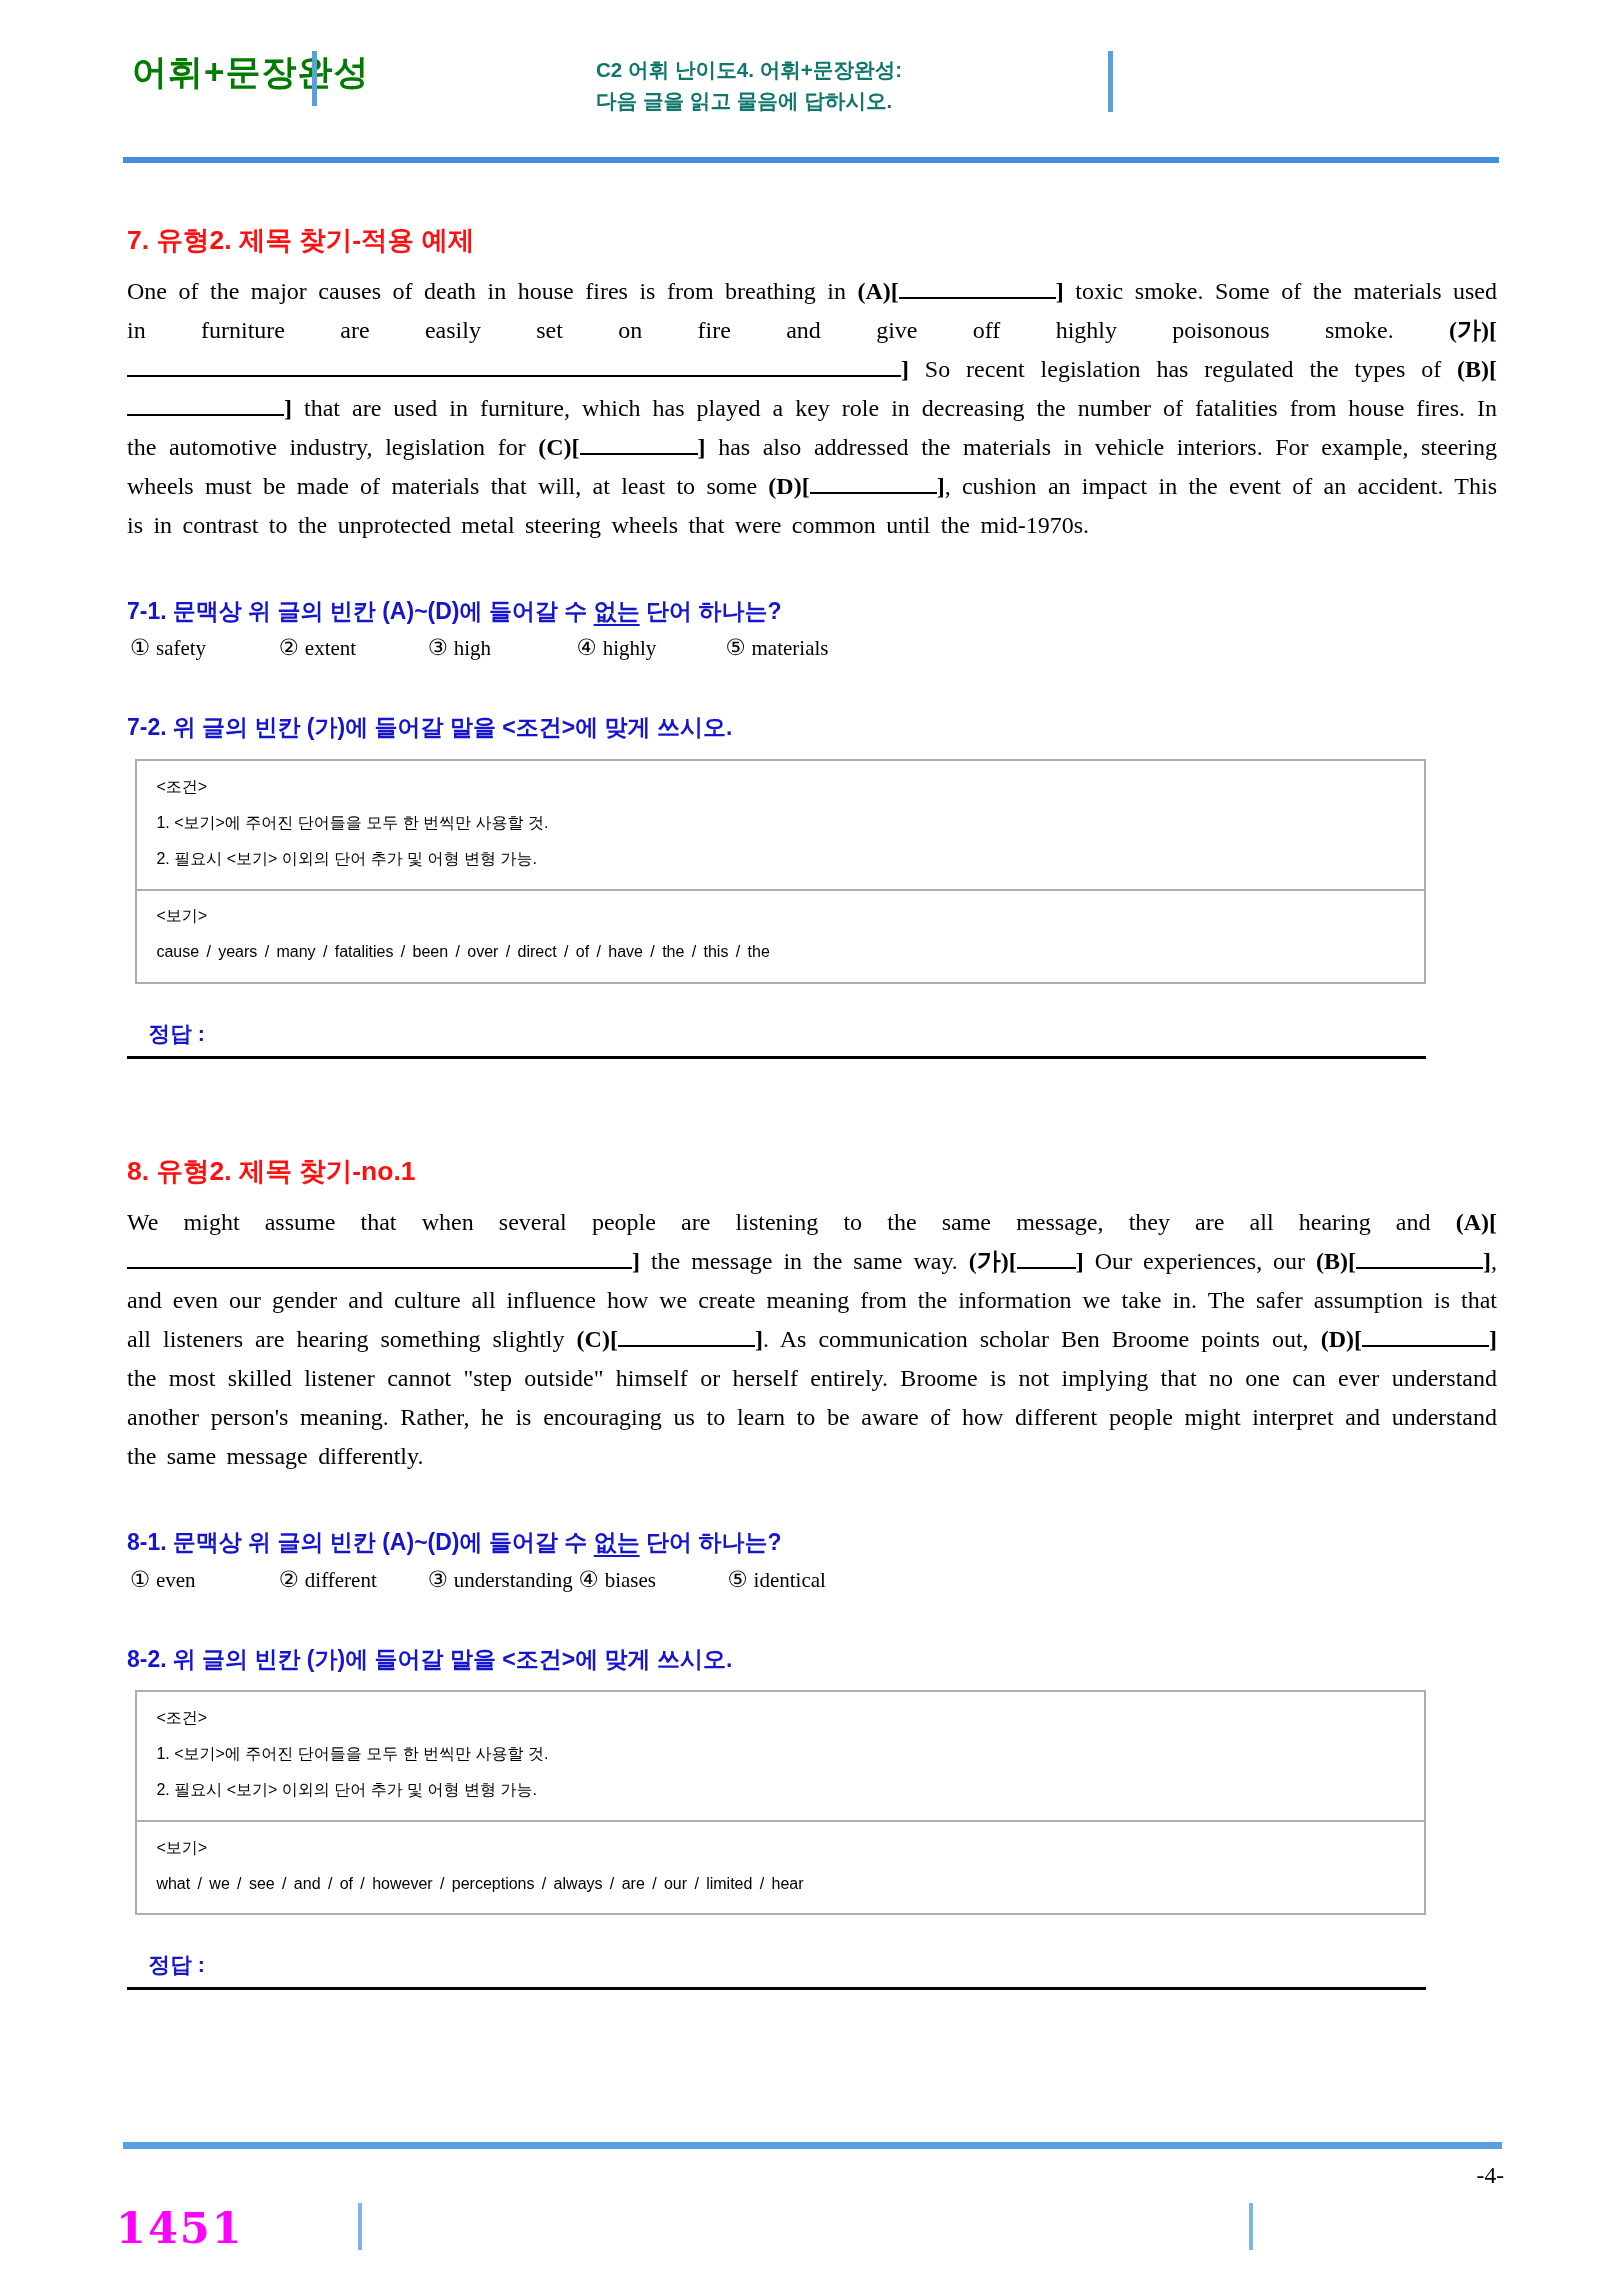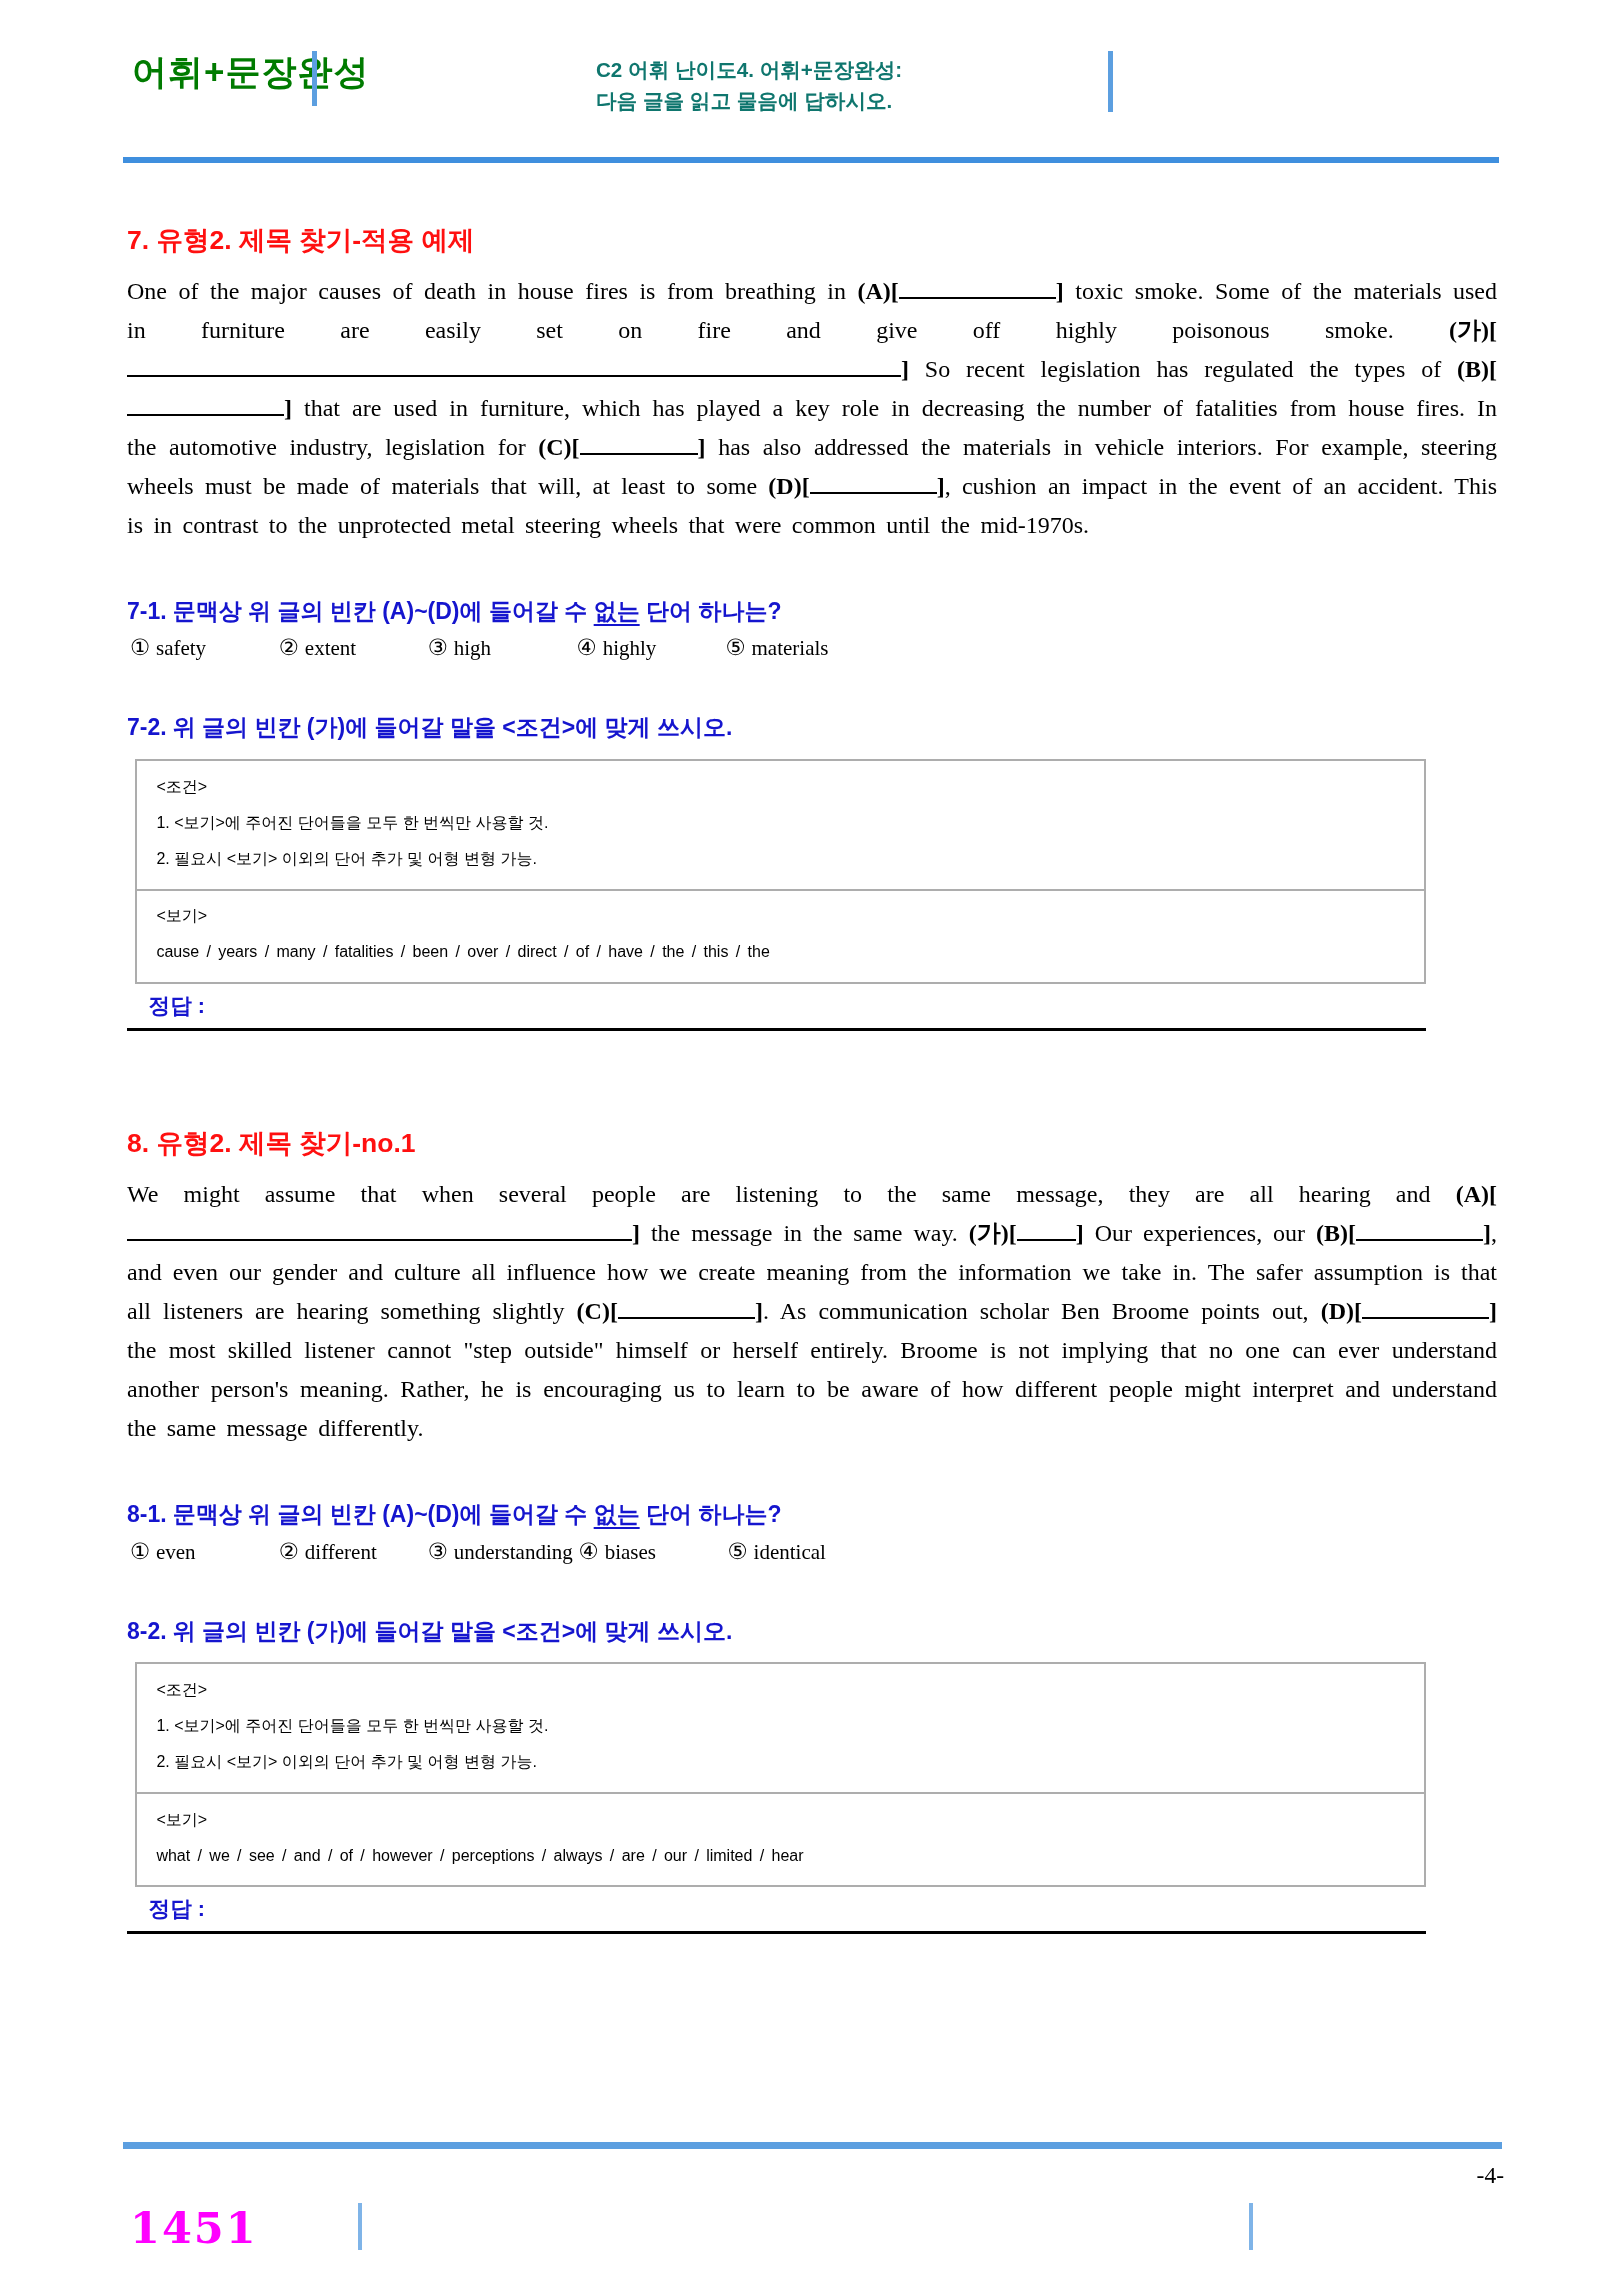--- a/index.html
+++ b/index.html
@@ -48,33 +48,33 @@
   .options{font-size:21px;margin:7.8px 0 0 2.9px;}
   .option{display:inline-block;min-width:143px;margin-right:5.9px;}
   .onum{font-size:22.5px;margin-right:5.9px;}
   .cbox{margin:15.7px 71px 0 7.8px;border:2.9px solid #ADADAD;}
   .cond,.bogi{
     padding:7.8px 19.6px 11.8px 19.6px;
     font-family:"Liberation Sans", sans-serif;font-size:16px;line-height:36px;
   }
   .bogi{border-top:2.9px solid #ADADAD;}
   .bogi-words{font-family:Liberation Sans, sans-serif;word-spacing:2.9px;}
-  .answer-row{margin:7px 71px 0 0;border-bottom:3.9px solid #000;padding:0 0 7.8px 21.6px;}
+  .answer-row{margin:35px 71px 0 0;border-bottom:3.9px solid #000;padding:0 0 7.8px 21.6px;}
   .answer-label{
     color:#1515CE;font-weight:bold;
     font-family:"Liberation Sans", sans-serif;font-size:21.6px;
   }
   
   .frule{position:absolute;left:123px;width:1379px;top:2142px;height:6.9px;background:#5C9FE0;}
   .ftick{position:absolute;top:2203px;width:3.9px;height:47px;background:#7FB4E8;}
   .ftick1{left:358px;}
   .ftick2{left:1249px;}
   .page-num{position:absolute;right:116px;top:2162px;font-size:23.5px;}
   .doc-code{
-    position:absolute;left:130px;top:2203px;font-size:43px;font-weight:bold;
+    position:absolute;left:116px;top:2203px;font-size:43px;font-weight:bold;
     color:#FF00FF;font-family:"DejaVu Serif", serif;letter-spacing:2px;
   }
 </style>
 </head>
 <body>
 
 <header>
   <div class="header-left">어휘+문장완성</div>
   <div class="vbar vbar1"></div>
   <div class="header-center">

